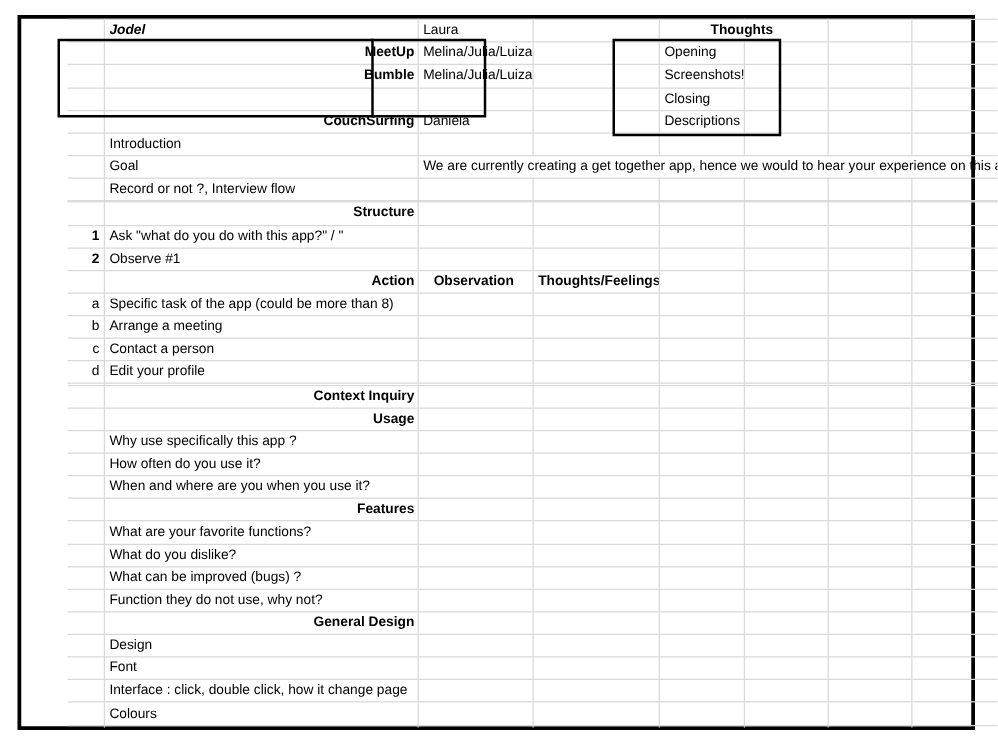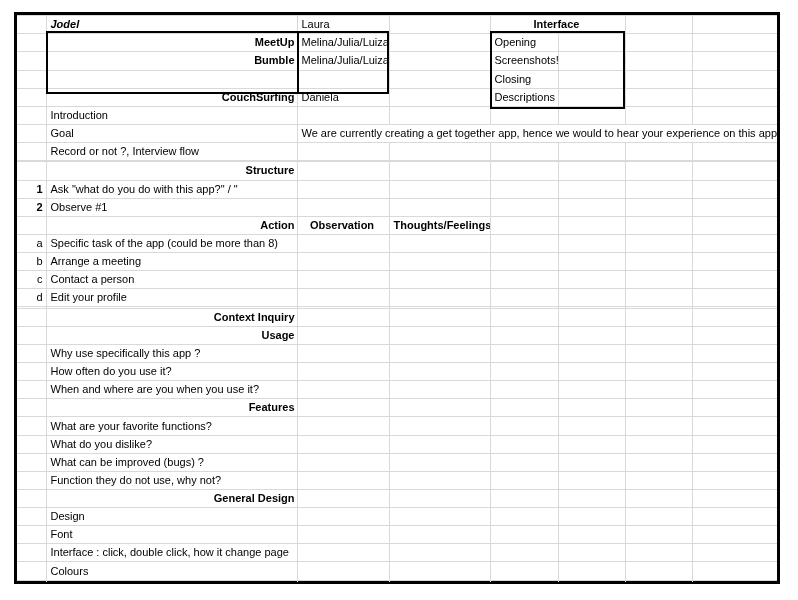--- a/index.html
+++ b/index.html
@@ -10,20 +10,21 @@
     position: relative;
     overflow: hidden;
   }
   .sheet {
     position: absolute;
     left: 14px; top: 12px;
     width: 766px; height: 572px;
     box-sizing: border-box;
     border: 3px solid #000000;
     background: #ffffff;
+    padding-left: 37px;
   }
   table.grid {
     border-collapse: collapse;
     table-layout: fixed;
     width: 100%; height: 100%;
   }
   td {
     border-right: 1px solid #d9d9d9;
     border-bottom: 1px solid #d9d9d9;
     font-size: 11px;
@@ -74,21 +75,21 @@
           <td></td>
           <td></td>
           <td></td>
           <td></td>
         </tr>
       <tr>
         <td class="ca"></td>
         <td class="bi">Jodel</td>
         <td>Laura</td>
         <td></td>
-        <td class="b ctr" colspan="2">Interface</td>
+        <td class="b ctr" colspan="2">Thoughts</td>
       <td></td>
           <td></td>
         </tr>
       <tr>
         <td class="ca"></td>
         <td class="b">MeetUp</td>
         <td>Melina/Julia/Luiza</td>
         <td></td>
         <td>Opening</td>
       <td></td>

